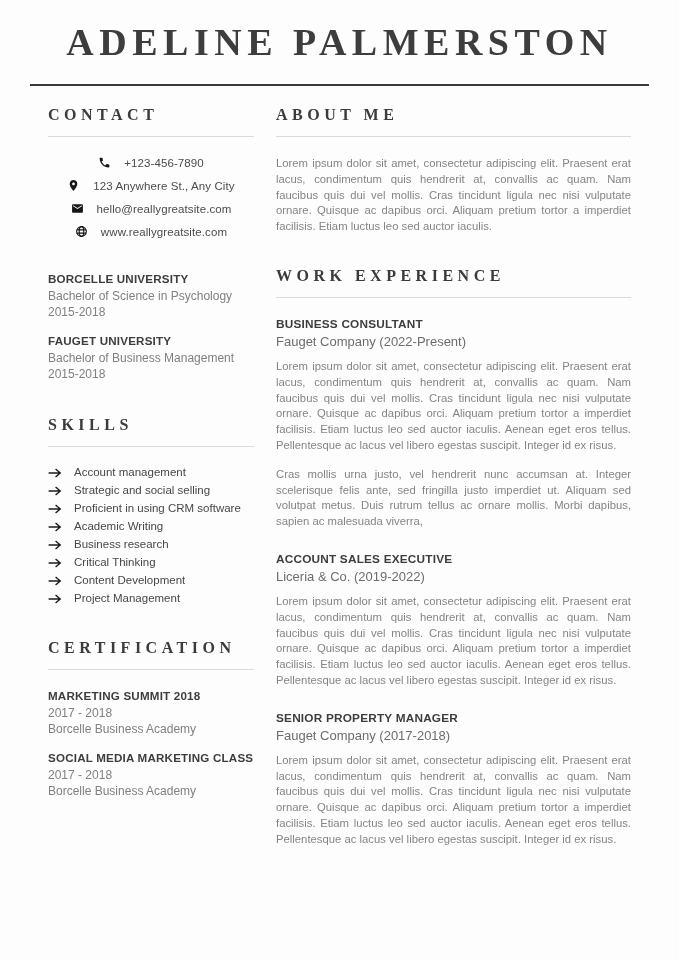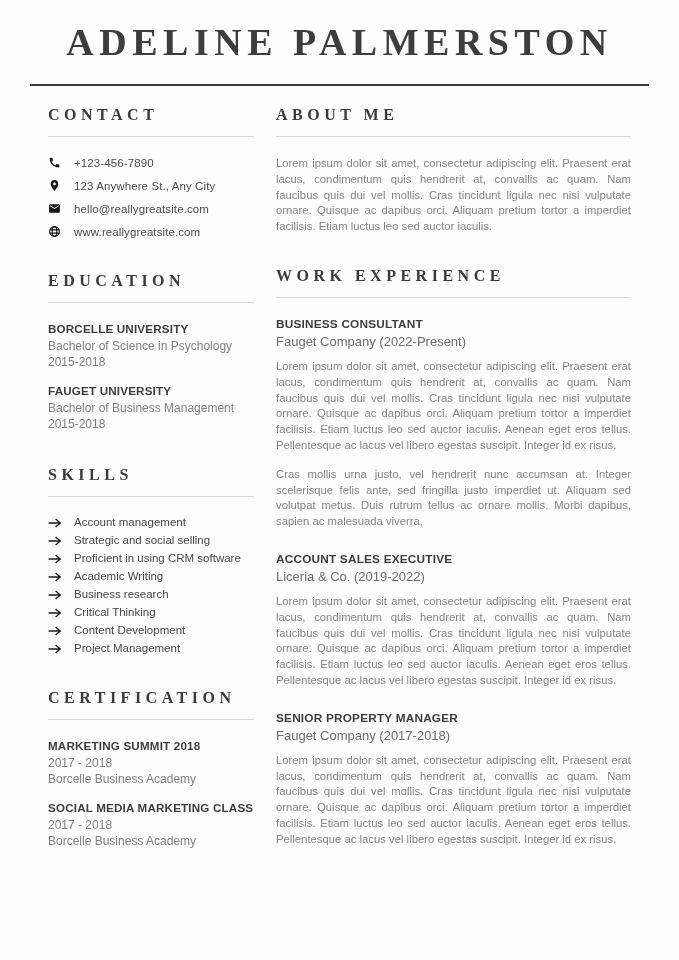--- a/index.html
+++ b/index.html
@@ -35,21 +35,21 @@
     font-size:16px; font-weight:700;
     letter-spacing:4.5px;
     color:#3b3b3b;
     padding-bottom:12px;
     border-bottom:1px solid #dadada;
     margin-bottom:19px;
     white-space:nowrap;
   }
 
   
-  .contact-row { display:flex; align-items:center; gap:13px; margin-bottom:10px; }
+  .contact-row { display:flex; align-items:center; gap:13px; margin-bottom:10px;justify-content:center; }
   .cicon { width:13px; height:13px; flex:0 0 13px; color:#161616; display:inline-flex; }
   .cicon svg { width:13px; height:13px; display:block; }
   .ctext { font-size:11.5px; color:#4b4b4b; letter-spacing:0.1px; }
 
   
   .entry { margin-bottom:14px; }
   .entry-title { font-size:11.6px; font-weight:700; color:#3d3d3d; letter-spacing:0.2px; margin-bottom:4px; }
   .entry-sub { font-size:12px; color:#808080; line-height:15.5px; }
 
   
@@ -124,21 +124,20 @@
                   <ellipse cx="12" cy="12" rx="4.2" ry="9"></ellipse>
                   <path d="M3.6 9h16.8M3.6 15h16.8"></path>
                 </g>
               </svg>
           </span>
           <span class="ctext">www.reallygreatsite.com</span>
         </div>
       </section>
 
       <section>
-        <h2 class="sec-heading">EDUCATION</h2>
 
         <div class="entry">
           <div class="entry-title">BORCELLE UNIVERSITY</div>
           <div class="entry-sub">Bachelor of Science in Psychology</div>
           <div class="entry-sub">2015-2018</div>
         </div>
 
         <div class="entry">
           <div class="entry-title">FAUGET UNIVERSITY</div>
           <div class="entry-sub">Bachelor of Business Management</div>

